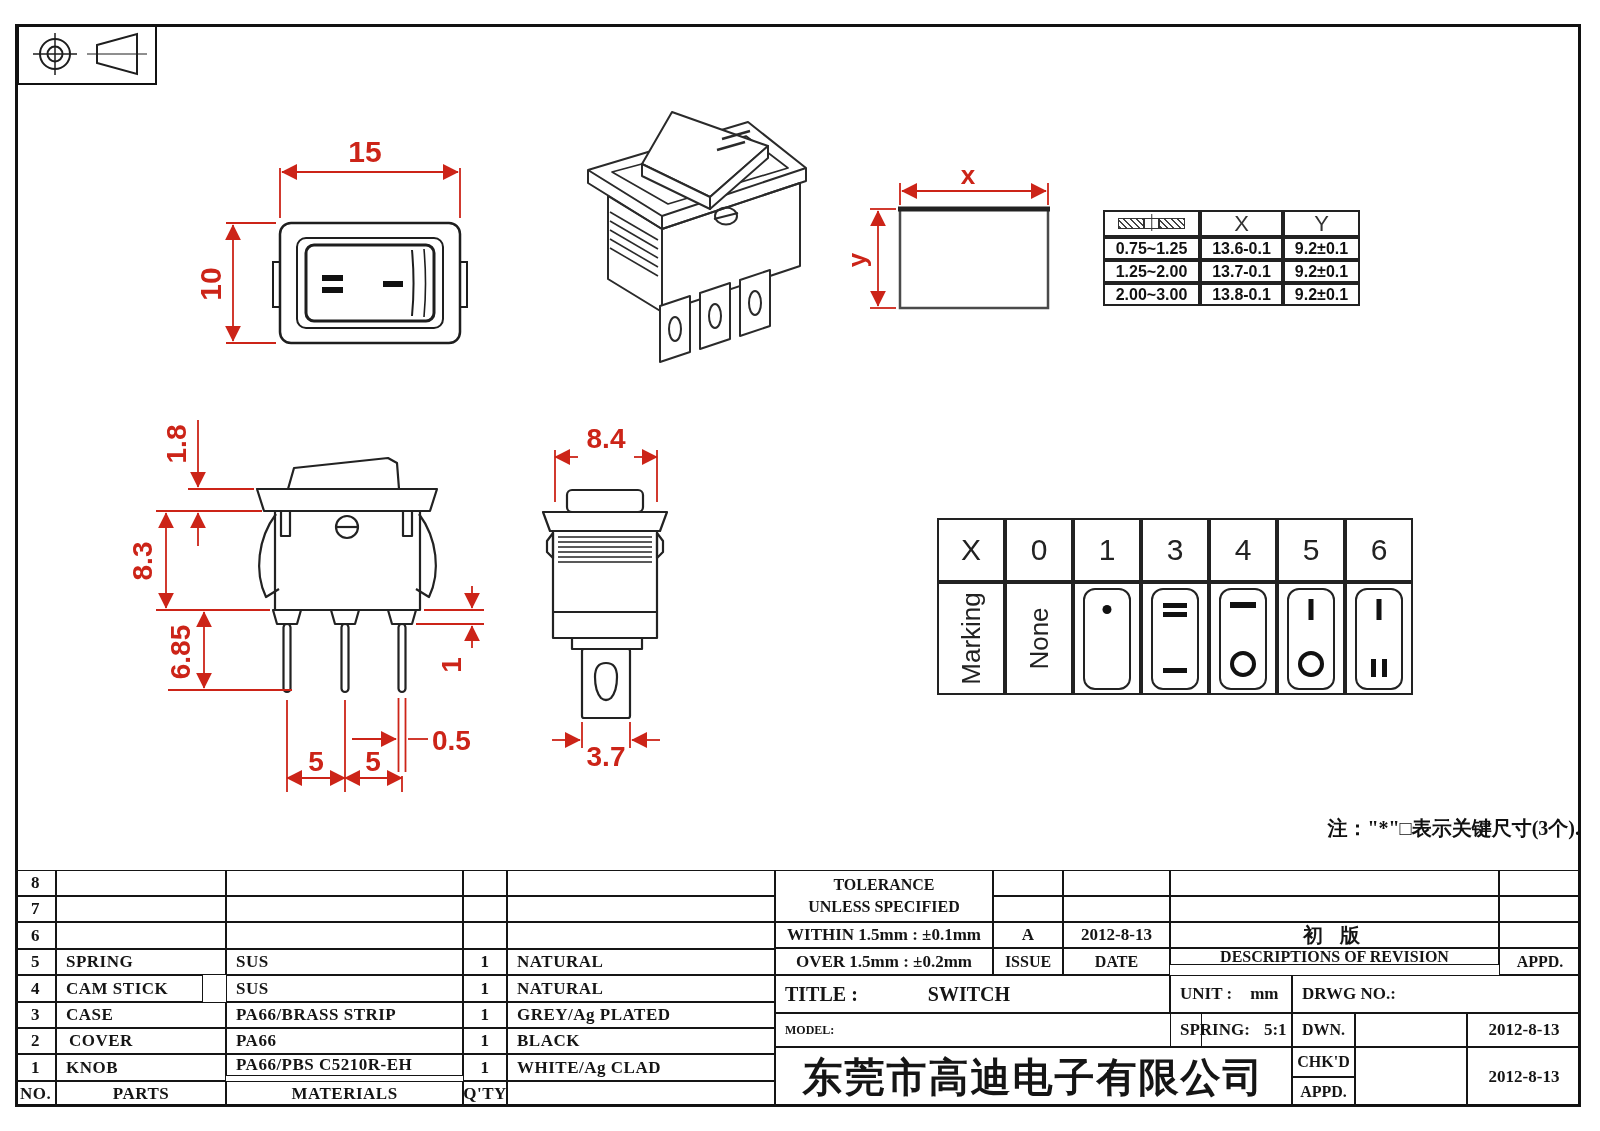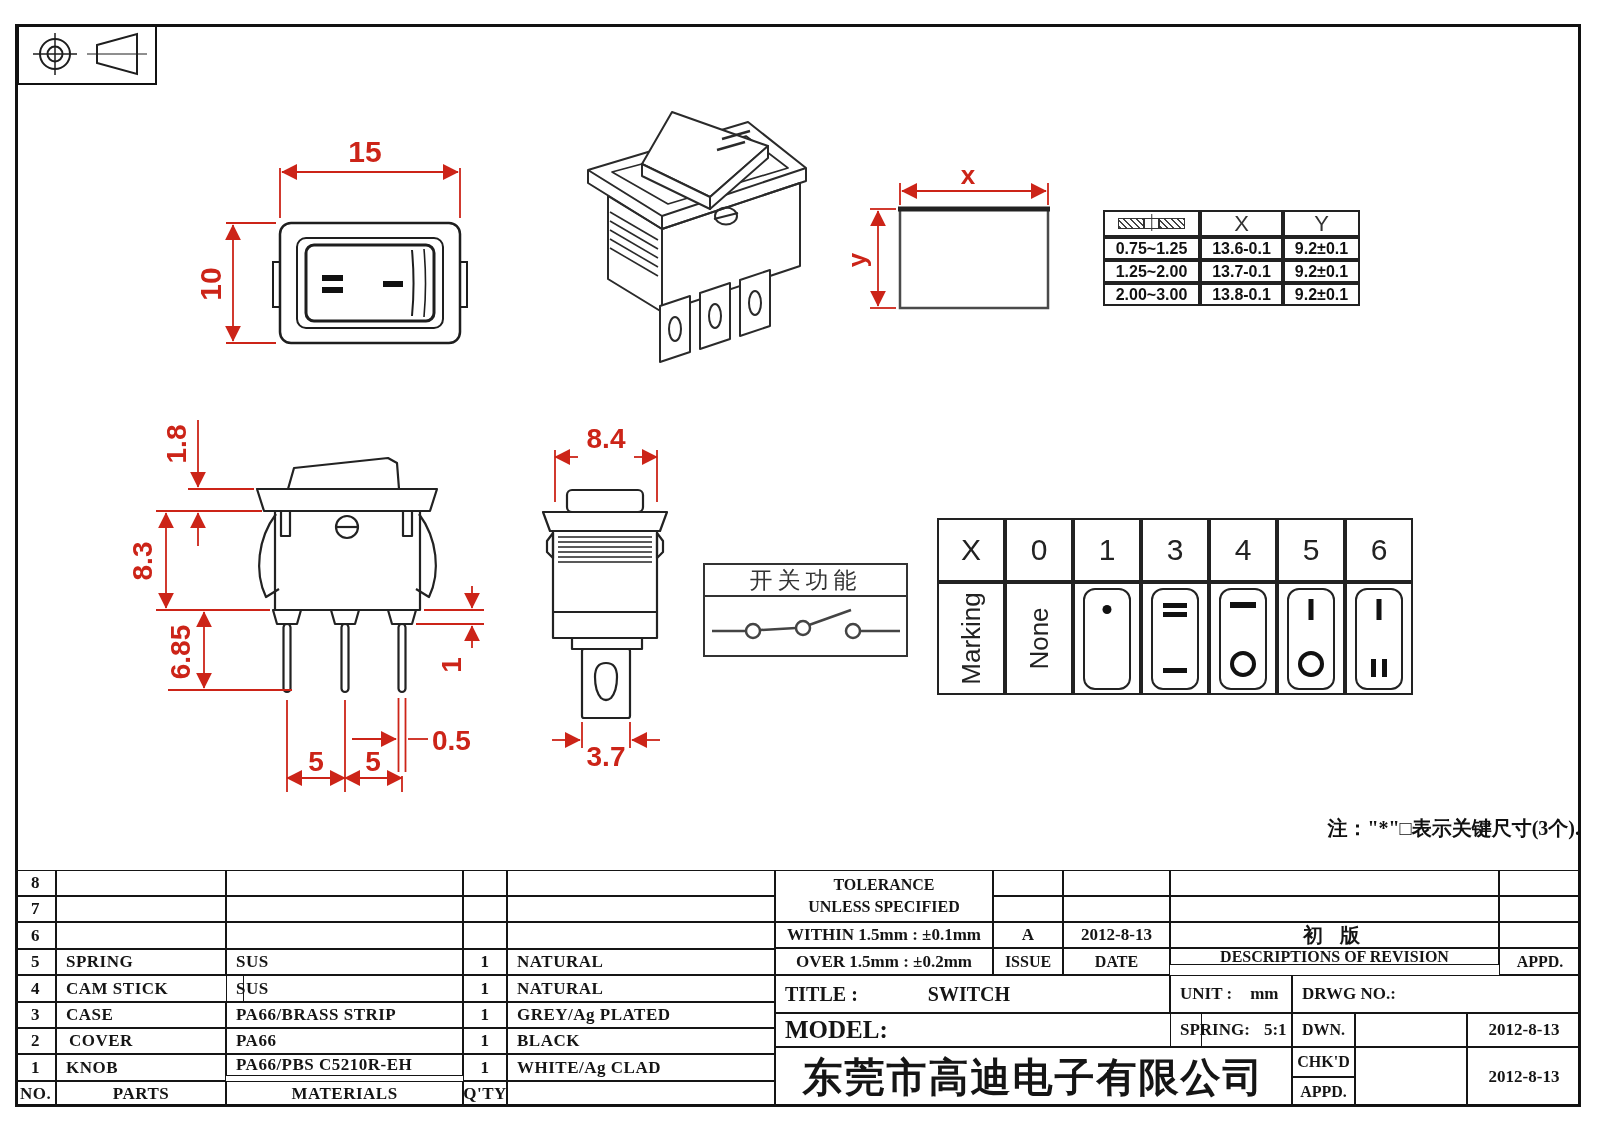--- a/index.html
+++ b/index.html
@@ -233,35 +233,20 @@
 
     <div class="xy-cell" style="left:0;top:50px;width:97px;height:23px;">1.25~2.00</div>
     <div class="xy-cell" style="left:97px;top:50px;width:83px;height:23px;">13.7-0.1</div>
     <div class="xy-cell" style="left:180px;top:50px;width:77px;height:23px;">9.2±0.1</div>
 
     <div class="xy-cell" style="left:0;top:73px;width:97px;height:23px;">2.00~3.00</div>
     <div class="xy-cell" style="left:97px;top:73px;width:83px;height:23px;">13.8-0.1</div>
     <div class="xy-cell" style="left:180px;top:73px;width:77px;height:23px;">9.2±0.1</div>
   </div>
 
-  <div class="abs" style="left:703px;top:563px;width:205px;height:94px;border:2.5px solid #333;">
-    <div class="cn" style="height:30px;border-bottom:2.5px solid #333;display:flex;align-items:center;
-         justify-content:center;font-size:23px;color:#333;letter-spacing:5px;">开关功能</div>
-    <svg width="200" height="59" viewBox="0 0 200 59">
-      <g stroke="#444" stroke-width="2.5" fill="none">
-        <line x1="7" y1="34" x2="41" y2="34"></line>
-        <circle cx="48" cy="34" r="7"></circle>
-        <line x1="55" y1="33" x2="91" y2="31"></line>
-        <circle cx="98" cy="31" r="7"></circle>
-        <line x1="104" y1="28" x2="146" y2="13"></line>
-        <circle cx="148" cy="34" r="7"></circle>
-        <line x1="155" y1="34" x2="195" y2="34"></line>
-      </g>
-    </svg>
-  </div>
 
   <div class="abs" style="left:937px;top:518px;width:476px;height:177px;">
     <div class="cell mk-h" style="left:0;top:0;width:68px;height:64px;">X</div>
     <div class="cell mk-h" style="left:68px;top:0;width:68px;height:64px;">0</div>
     <div class="cell mk-h" style="left:136px;top:0;width:68px;height:64px;">1</div>
     <div class="cell mk-h" style="left:204px;top:0;width:68px;height:64px;">3</div>
     <div class="cell mk-h" style="left:272px;top:0;width:68px;height:64px;">4</div>
     <div class="cell mk-h" style="left:340px;top:0;width:68px;height:64px;">5</div>
     <div class="cell mk-h" style="left:408px;top:0;width:68px;height:64px;">6</div>
 
@@ -327,21 +312,21 @@
     <div class="cell pt" style="left:463px;top:922px;width:44px;height:27px;"></div>
     <div class="cell pt cl" style="left:507px;top:922px;width:268px;height:27px;"></div>
 
     <div class="cell pt" style="left:15px;top:949px;width:41px;height:26px;">5</div>
     <div class="cell pt cl" style="left:56px;top:949px;width:170px;height:26px;">SPRING</div>
     <div class="cell pt cl" style="left:226px;top:949px;width:237px;height:26px;">SUS</div>
     <div class="cell pt" style="left:463px;top:949px;width:44px;height:26px;">1</div>
     <div class="cell pt cl" style="left:507px;top:949px;width:268px;height:26px;">NATURAL</div>
 
     <div class="cell pt" style="left:15px;top:975px;width:41px;height:27px;">4</div>
-    <div class="cell pt cl" style="left:56px;top:975px;width:188px;height:27px;">CAM STICK</div>
+    <div class="cell pt cl" style="left:56px;top:975px;width:147px;height:27px;">CAM STICK</div>
     <div class="cell pt cl" style="left:226px;top:975px;width:237px;height:27px;">SUS</div>
     <div class="cell pt" style="left:463px;top:975px;width:44px;height:27px;">1</div>
     <div class="cell pt cl" style="left:507px;top:975px;width:268px;height:27px;">NATURAL</div>
 
     <div class="cell pt" style="left:15px;top:1002px;width:41px;height:26px;">3</div>
     <div class="cell pt cl" style="left:56px;top:1002px;width:170px;height:26px;">CASE</div>
     <div class="cell pt cl" style="left:226px;top:1002px;width:237px;height:26px;">PA66/BRASS STRIP</div>
     <div class="cell pt" style="left:463px;top:1002px;width:44px;height:26px;">1</div>
     <div class="cell pt cl" style="left:507px;top:1002px;width:268px;height:26px;">GREY/Ag PLATED</div>
 
@@ -396,21 +381,21 @@
     <div class="cell cl" style="left:775px;top:975px;width:395px;height:38px;font-size:20px;gap:70px;">
       <span>TITLE :</span>
       <span>SWITCH</span>
     </div>
     <div class="cell cl" style="left:1170px;top:975px;width:122px;height:38px;font-size:17px;gap:18px;">
       <span>UNIT :</span>
       <span>mm</span>
     </div>
     <div class="cell cl" style="left:1292px;top:975px;width:289px;height:38px;font-size:17px;">DRWG NO.:</div>
 
-    <div class="cell cl" style="left:775px;top:1013px;width:427px;height:34px;font-size:25px;">MODEL:</div>
+    <div class="cell cl" style="left:775px;top:1013px;width:427px;height:34px;font-size:12px;">MODEL:</div>
     <div class="cell cl" style="left:1170px;top:1013px;width:122px;height:34px;font-size:17px;gap:14px;">
       <span>SPRING:</span>
       <span>5:1</span>
     </div>
     <div class="cell" style="left:1292px;top:1013px;width:63px;height:34px;font-size:16px;">DWN.</div>
     <div class="cell" style="left:1355px;top:1013px;width:112px;height:34px;"></div>
     <div class="cell" style="left:1467px;top:1013px;width:114px;height:34px;font-size:17px;">2012-8-13</div>
 
     <div class="cell cn" style="left:775px;top:1047px;width:517px;height:60px;font-size:40px;
          font-weight:600;letter-spacing:2px;">东莞市高迪电子有限公司</div>

